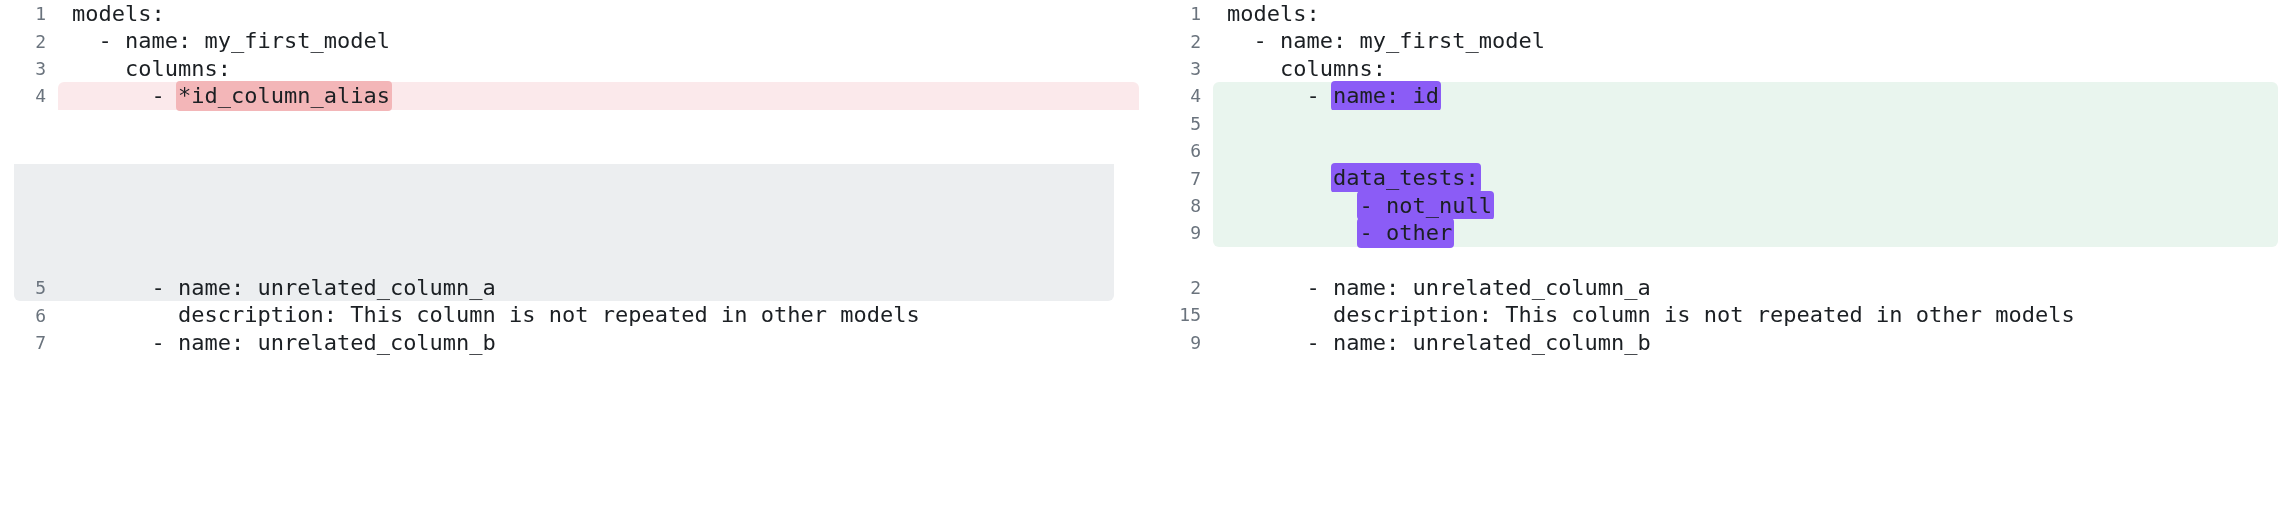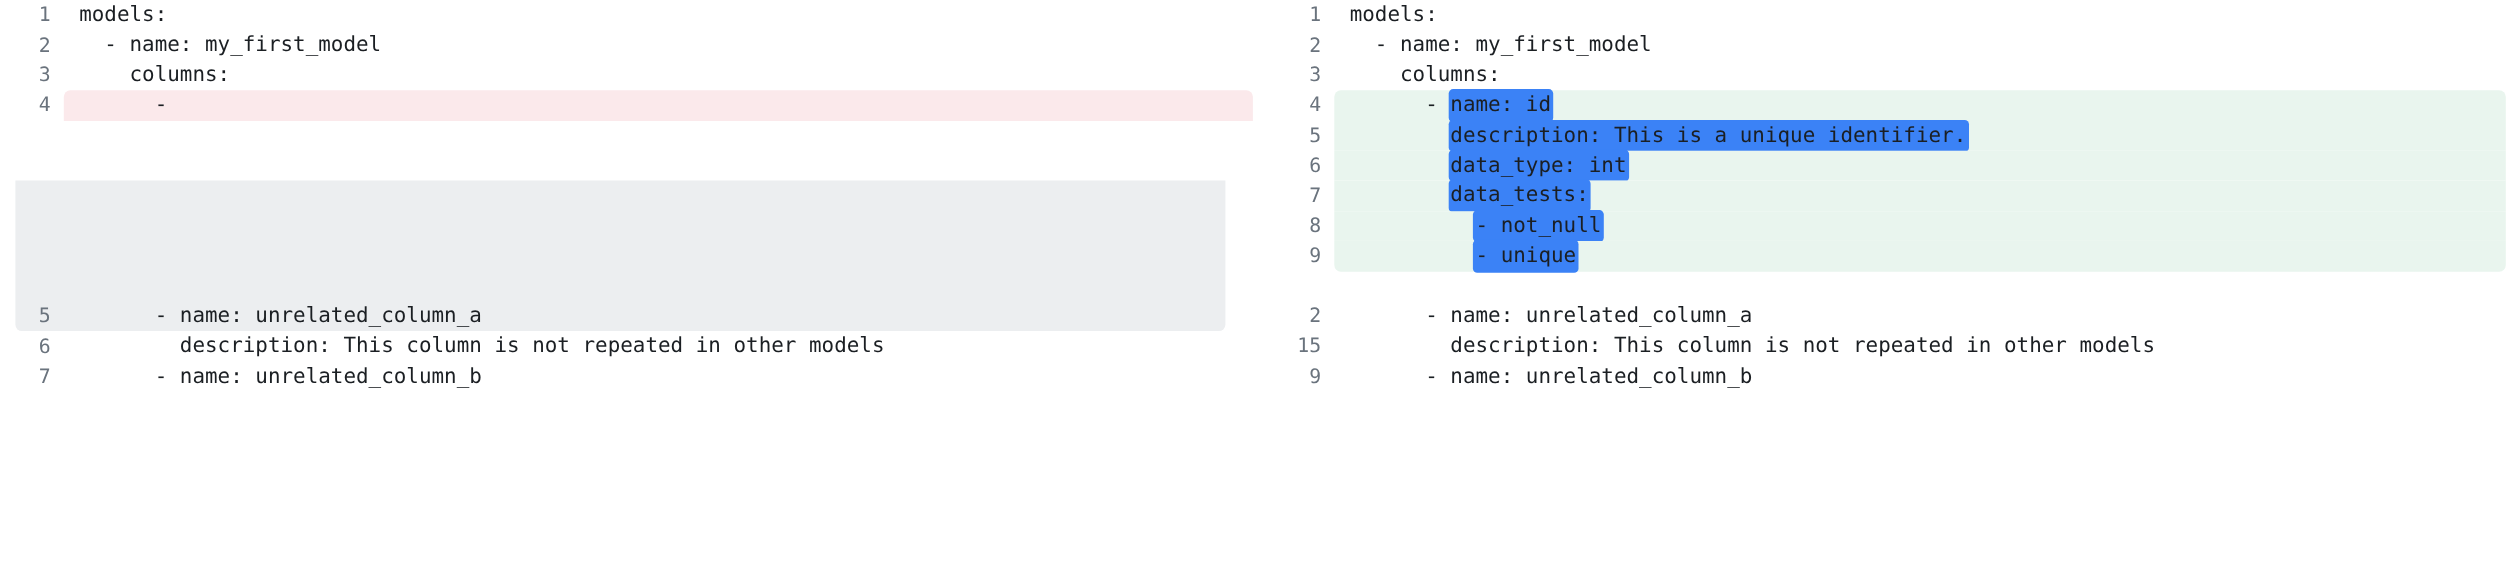--- a/index.html
+++ b/index.html
@@ -51,21 +51,21 @@
     color: #6a737d;
     font-size: 18px;
     font-family: "DejaVu Sans Mono", "Liberation Mono", monospace;
     user-select: none;
   }
   .pane-right .gutter { width: 62px; }
 
   .code {
     flex: 1 1 auto;
     position: relative;
-    font-size: 19px;
+    font-size: 22px;
     line-height: 27.4px;
     color: #1b1f23;
     white-space: pre;
     padding-left: 14px;
     height: 27.4px;
     display: flex;
     align-items: center;
   }
 
   
@@ -78,21 +78,21 @@
   .row.add-last  .code { border-bottom-left-radius: 6px; border-bottom-right-radius: 6px; }
 
   
   .wdel {
     background: #f3b6b8;
     border-radius: 4px;
     padding: 1px 2px;
     margin: 0 -2px;
   }
   .wadd {
-    background: #3b82f6;
+    background: #8b5cf6;
     border-radius: 4px;
     padding: 1px 2px;
     margin: 0 -2px;
   }
 
   
   .filler {
     margin-left: 58px;
     margin-right: 25px;
     background: #eceef0;
@@ -120,21 +120,21 @@
         <div class="code">  - name: my_first_model</div>
       </div>
 
       <div class="row">
         <div class="gutter">3</div>
         <div class="code">    columns:</div>
       </div>
 
       <div class="row del del-first">
         <div class="gutter">4</div>
-        <div class="code"><span>      - </span><span></span></div>
+        <div class="code"><span>      - </span><span class="wdel">*id_column_alias</span><span></span></div>
       </div>
 
       <div class="row" style="height:137px;align-items:flex-start">
         <div class="gutter"></div>
         <div class="code" style="background:none;padding:0;height:137px;display:block">
           <div class="filler" style="margin-left:-44px;margin-right:25px;"></div>
         </div>
       </div>
 
       <div class="spacer-gap"></div>
@@ -175,41 +175,41 @@
         <div class="code">    columns:</div>
       </div>
 
       <div class="row add add-first">
         <div class="gutter">4</div>
         <div class="code"><span>      - </span><span class="wadd">name: id</span><span></span></div>
       </div>
 
       <div class="row add">
         <div class="gutter">5</div>
-        <div class="code"><span>        </span><span class="wadd">description: This is a unique identifier.</span><span></span></div>
+        <div class="code"><span>        </span><span></span></div>
       </div>
 
       <div class="row add">
         <div class="gutter">6</div>
-        <div class="code"><span>        </span><span class="wadd">data_type: int</span><span></span></div>
+        <div class="code"><span>        </span><span></span></div>
       </div>
 
       <div class="row add">
         <div class="gutter">7</div>
         <div class="code"><span>        </span><span class="wadd">data_tests:</span><span></span></div>
       </div>
 
       <div class="row add">
         <div class="gutter">8</div>
         <div class="code"><span>          </span><span class="wadd">- not_null</span><span></span></div>
       </div>
 
       <div class="row add add-last">
         <div class="gutter">9</div>
-        <div class="code"><span>          </span><span class="wadd">- unique</span><span></span></div>
+        <div class="code"><span>          </span><span class="wadd">- other</span><span></span></div>
       </div>
 
       <div class="spacer-gap"></div>
 
       <div class="row">
         <div class="gutter">2</div>
         <div class="code">      - name: unrelated_column_a</div>
       </div>
 
       <div class="row">

